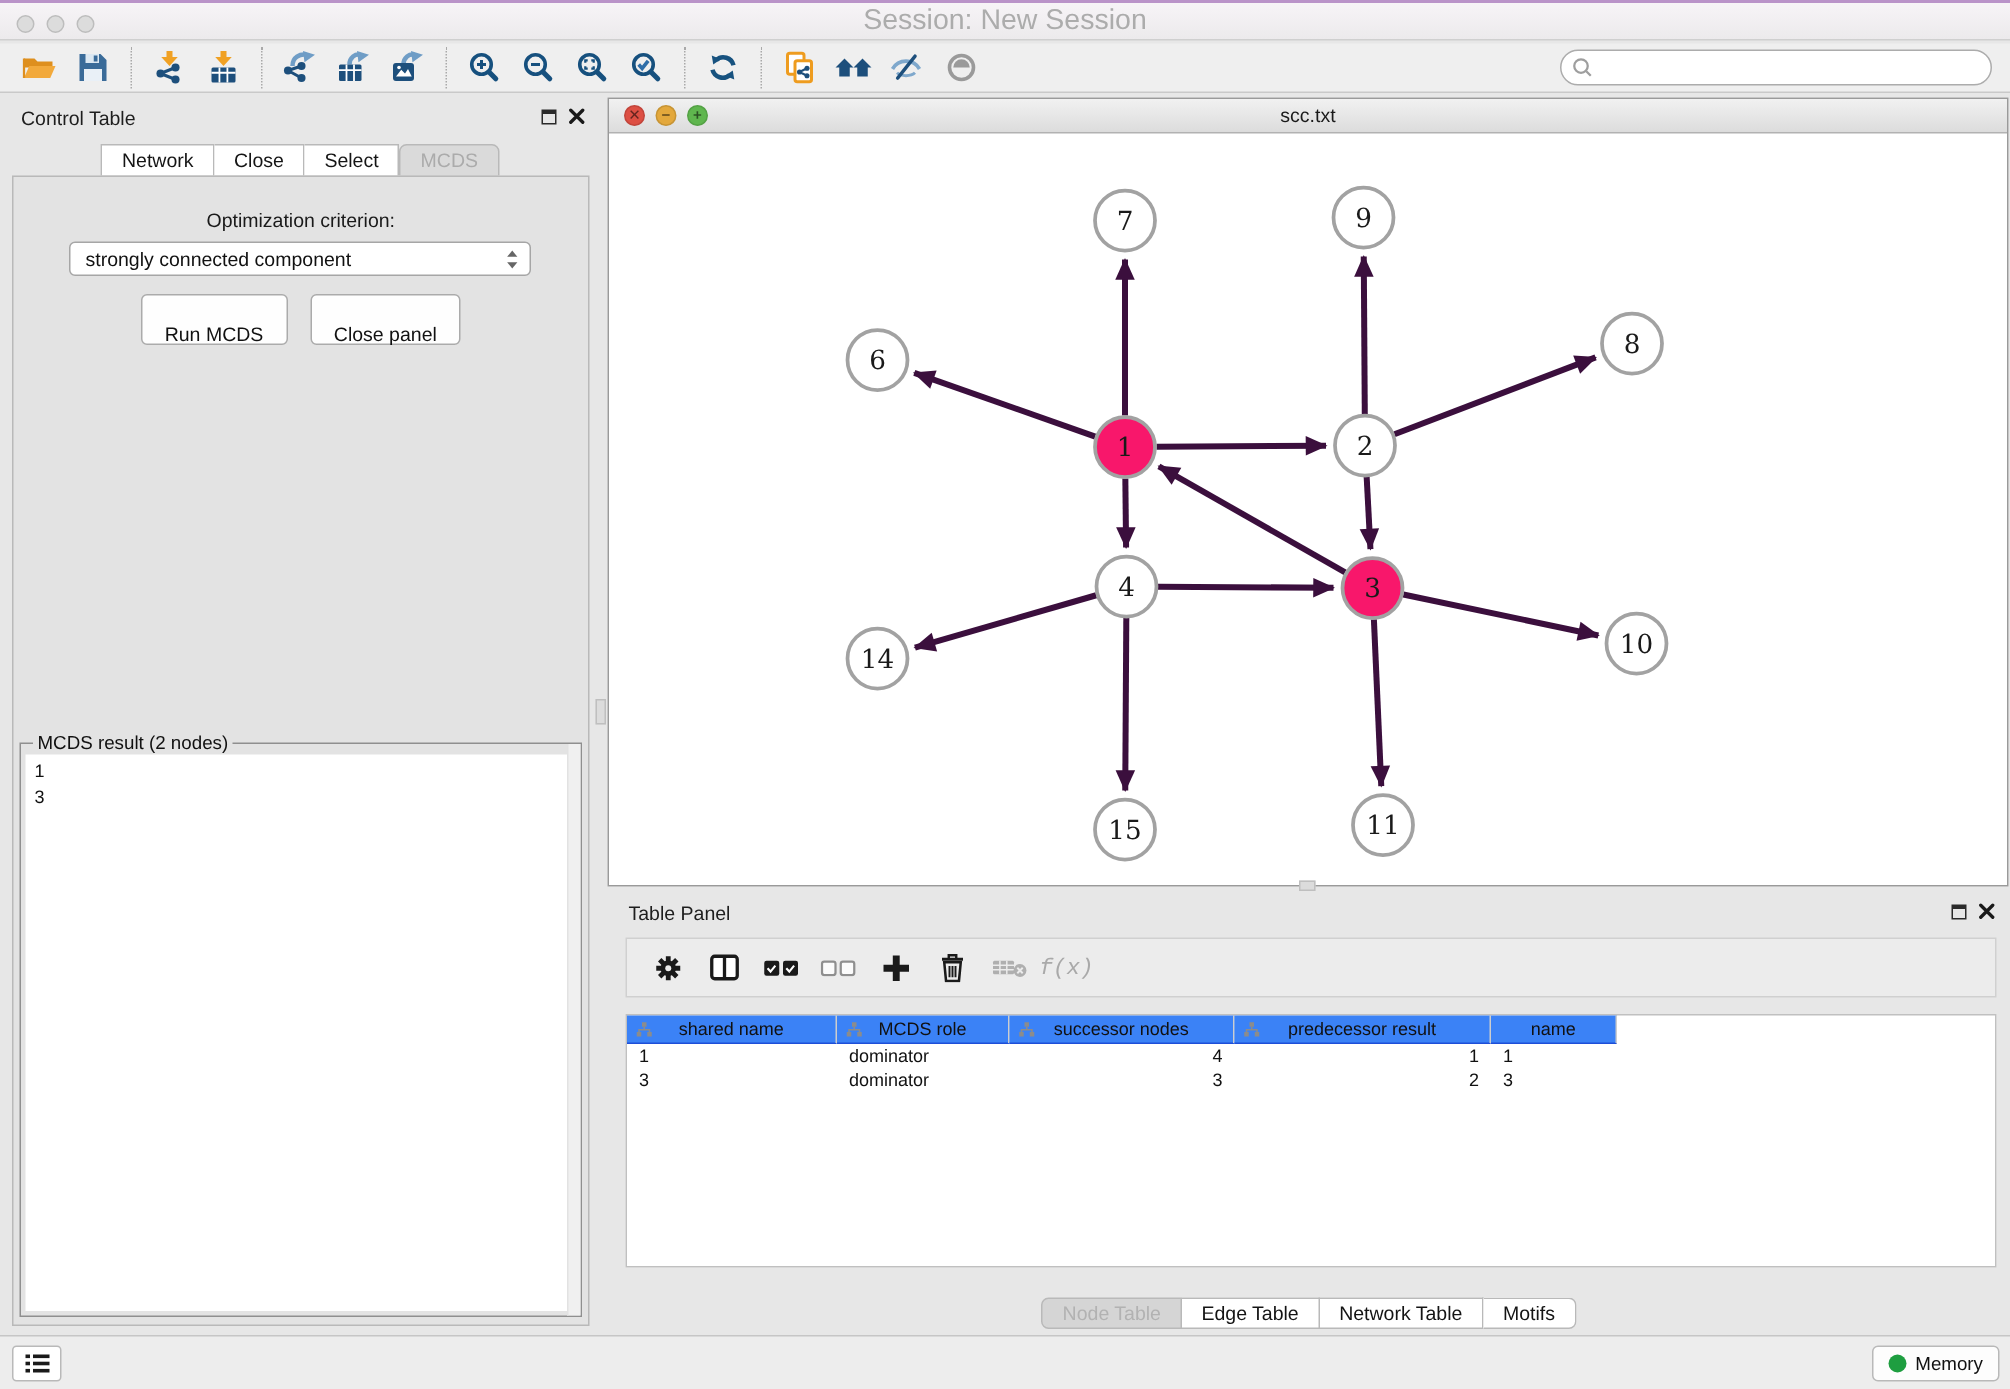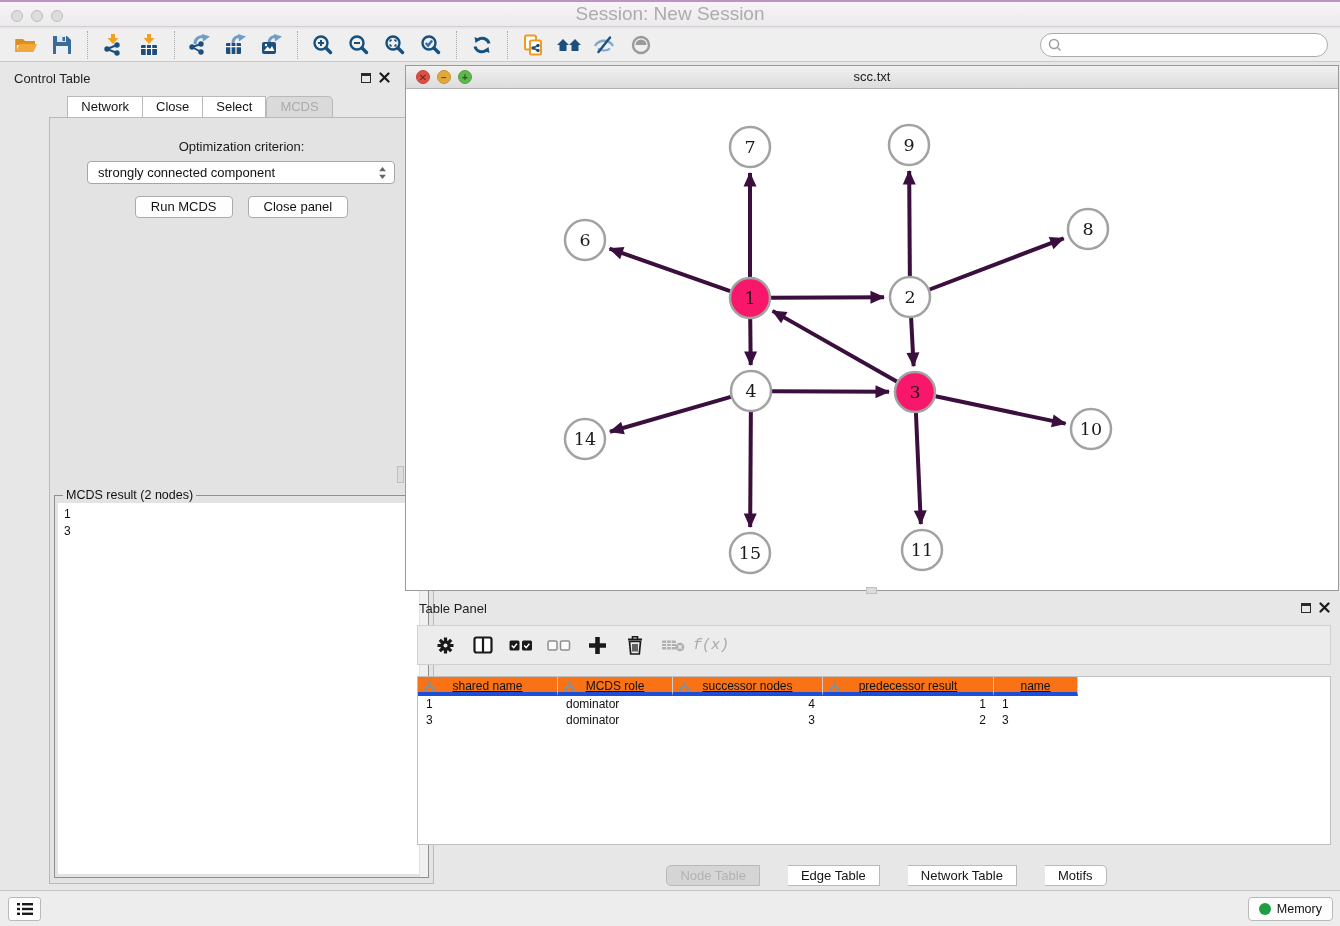--- a/index.html
+++ b/index.html
@@ -28,27 +28,27 @@
   .panel-header { position:relative; height:28px; }
   .panel-title { position:absolute; left:14px; top:6px; font-size:13px; color:#1E1E1E; }
   .panel-icons { position:absolute; right:10px; top:7px; display:flex; gap:8px; align-items:center; }
   .float-icon { width:10px; height:10px; border:1.6px solid #2A2A2A; border-top-width:3px; background:transparent; }
   .cp-tabs { position:absolute; left:0; top:31px; width:100%; display:flex; justify-content:center; }
   .tab { height:22px; line-height:20px; padding:0 13px; background:#fff; border:1px solid #B9B9B9;
     border-left:none; font-size:13px; color:#141414; }
   .tab:first-child { border-left:1px solid #B9B9B9; }
   .tab.active { background:#DADADA; color:#ABABAB; border-radius:5px 5px 0 0; border-left:1px solid #B9B9B9; }
   .cp-content { position:absolute; left:8px; top:52px; width:385px; height:767px;
-    background:#E3E3E3; border:1px solid #B9B9B9;margin-left:41px; }
+    background:#E3E3E3; border:1px solid #B9B9B9; }
   .opt-label { position:absolute; left:0; top:21px; width:100%; text-align:center; font-size:13px; color:#1A1A1A; }
   .criterion-select { position:absolute; left:37px; top:43px; width:308px; height:23px; background:#fff;
     border:1px solid #A6A6A6; border-radius:4px; font-size:13px; color:#111; line-height:21px; padding-left:10px; }
   .sel-chevrons { position:absolute; right:7px; top:4px; }
   .btn-row { position:absolute; left:0; top:78px; width:100%; display:flex; justify-content:center; gap:15px; }
-  .mac-btn { height:22px; padding:0 15px; background:#FEFEFE; border:1px solid #ABABAB; border-radius:4px;
+  .mac-btn { height:22px; padding:16px 15px; background:#FEFEFE; border:1px solid #ABABAB; border-radius:4px;
     font-size:13px; color:#111; line-height:20px; }
   .result-box { position:absolute; left:4px; top:377px; width:375px; height:383px; border:1px solid #8F8F8F; }
   .result-legend { position:absolute; left:8px; top:-8px; background:#E3E3E3; padding:0 3px; font-size:12.5px; color:#111; }
   .result-area { position:absolute; left:3px; top:7px; right:3px; bottom:3px; background:#fff;
     font-size:12px; color:#111; padding:3px 6px; line-height:17px; white-space:pre-line; }
   .result-scroll { position:absolute; right:0; top:0; bottom:0; width:9px; background:#F0F0F0; border-left:1px solid #E2E2E2; }
 
   
   .network-window { position:absolute; left:405px; top:65px; width:934px; height:526px;
     background:#fff; border:1px solid #9A9A9A; }
@@ -65,29 +65,29 @@
   .splitter-v { position:absolute; left:397px; top:466px; width:7px; height:17px; background:#DCDCDC; border:1px solid #BFBFBF; }
 
   
   .table-panel { position:absolute; left:405px; top:595px; width:935px; height:291px; }
   .tp-toolbar { position:absolute; left:12px; top:30px; width:914px; height:40px; background:#ECECEC;
     border:1px solid #D0D0D0; display:flex; align-items:center; padding-left:10px; gap:4px; }
   .tpbtn { width:34px; height:32px; display:flex; align-items:center; justify-content:center; }
   .fx { font-family:Liberation Mono, monospace; font-style:italic; font-size:15px; color:#A9A9A9; }
   .tp-table { position:absolute; left:12px; top:81px; width:914px; height:169px; background:#fff; border:1px solid #C0C0C0; }
   .th-row { display:flex; height:19px; }
-  .th { position:relative; background:#f97316; border-right:1px solid #CDCDCD; border-bottom:4px solid #1d4ed8;
-    font-size:12px; color:#111;text-decoration:underline; }
+  .th { position:relative; background:#3b82f6; border-right:1px solid #CDCDCD; border-bottom:1px solid #1d4ed8;
+    font-size:12px; color:#111; }
   .th .tree-ic { position:absolute; left:6px; top:4px; }
   .th span { display:block; text-align:center; line-height:18px; }
   .tr { display:flex; height:16px; font-size:12px; color:#111; }
   .td { line-height:16px; padding:0 8px; overflow:hidden; }
   .td.r { text-align:right; }
   .tp-tabs { position:absolute; left:0; bottom:0; width:100%; display:flex; justify-content:center; }
-  .tp-tabs .tab { height:21px; line-height:19px;margin-left:28px; }
+  .tp-tabs .tab { height:21px; line-height:19px; }
   .tp-tabs .tab.active { border-radius:5px 0 0 5px; background:#D5D5D5; color:#B2B2B2; }
   .tp-tabs .tab:last-child { border-radius:0 5px 5px 0; }
 
   
   .statusbar { position:absolute; left:0; top:890px; width:1340px; height:36px; background:#EDEDED; border-top:1px solid #C6C6C6; }
   .sb-left-btn { position:absolute; left:8px; top:6px; width:33px; height:24px; background:#fff;
     border:1px solid #B9B9B9; border-radius:3px; display:flex; align-items:center; justify-content:center; }
   .memory-btn { position:absolute; right:7px; top:6px; height:24px; padding:0 10px; background:#FDFDFD;
     border:1px solid #B9B9B9; border-radius:4px; display:flex; align-items:center; gap:6px; font-size:12.5px; color:#111; }
   .memory-dot { width:12px; height:12px; border-radius:50%; background:#1E9E40; }

